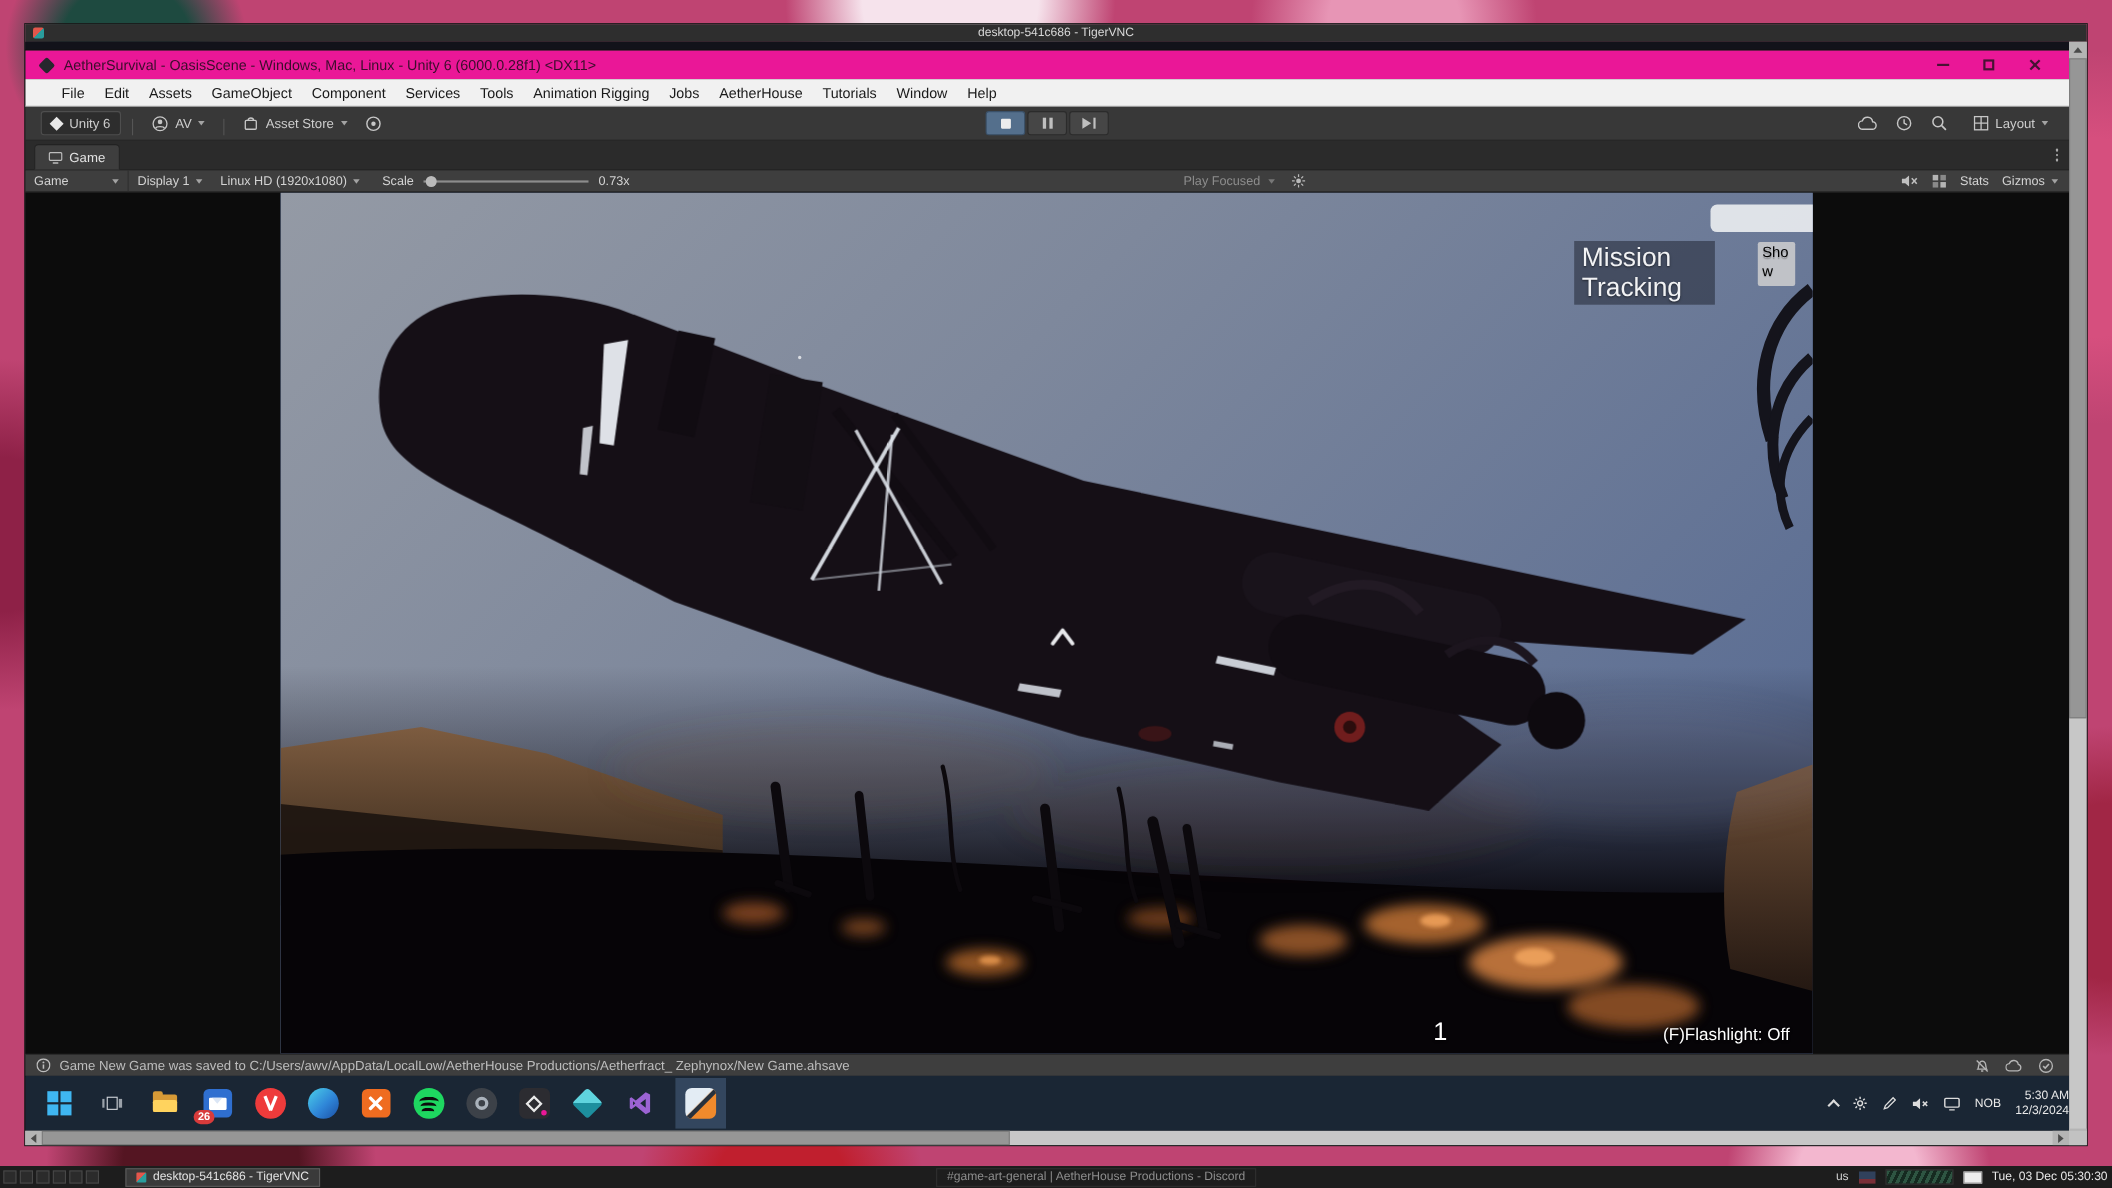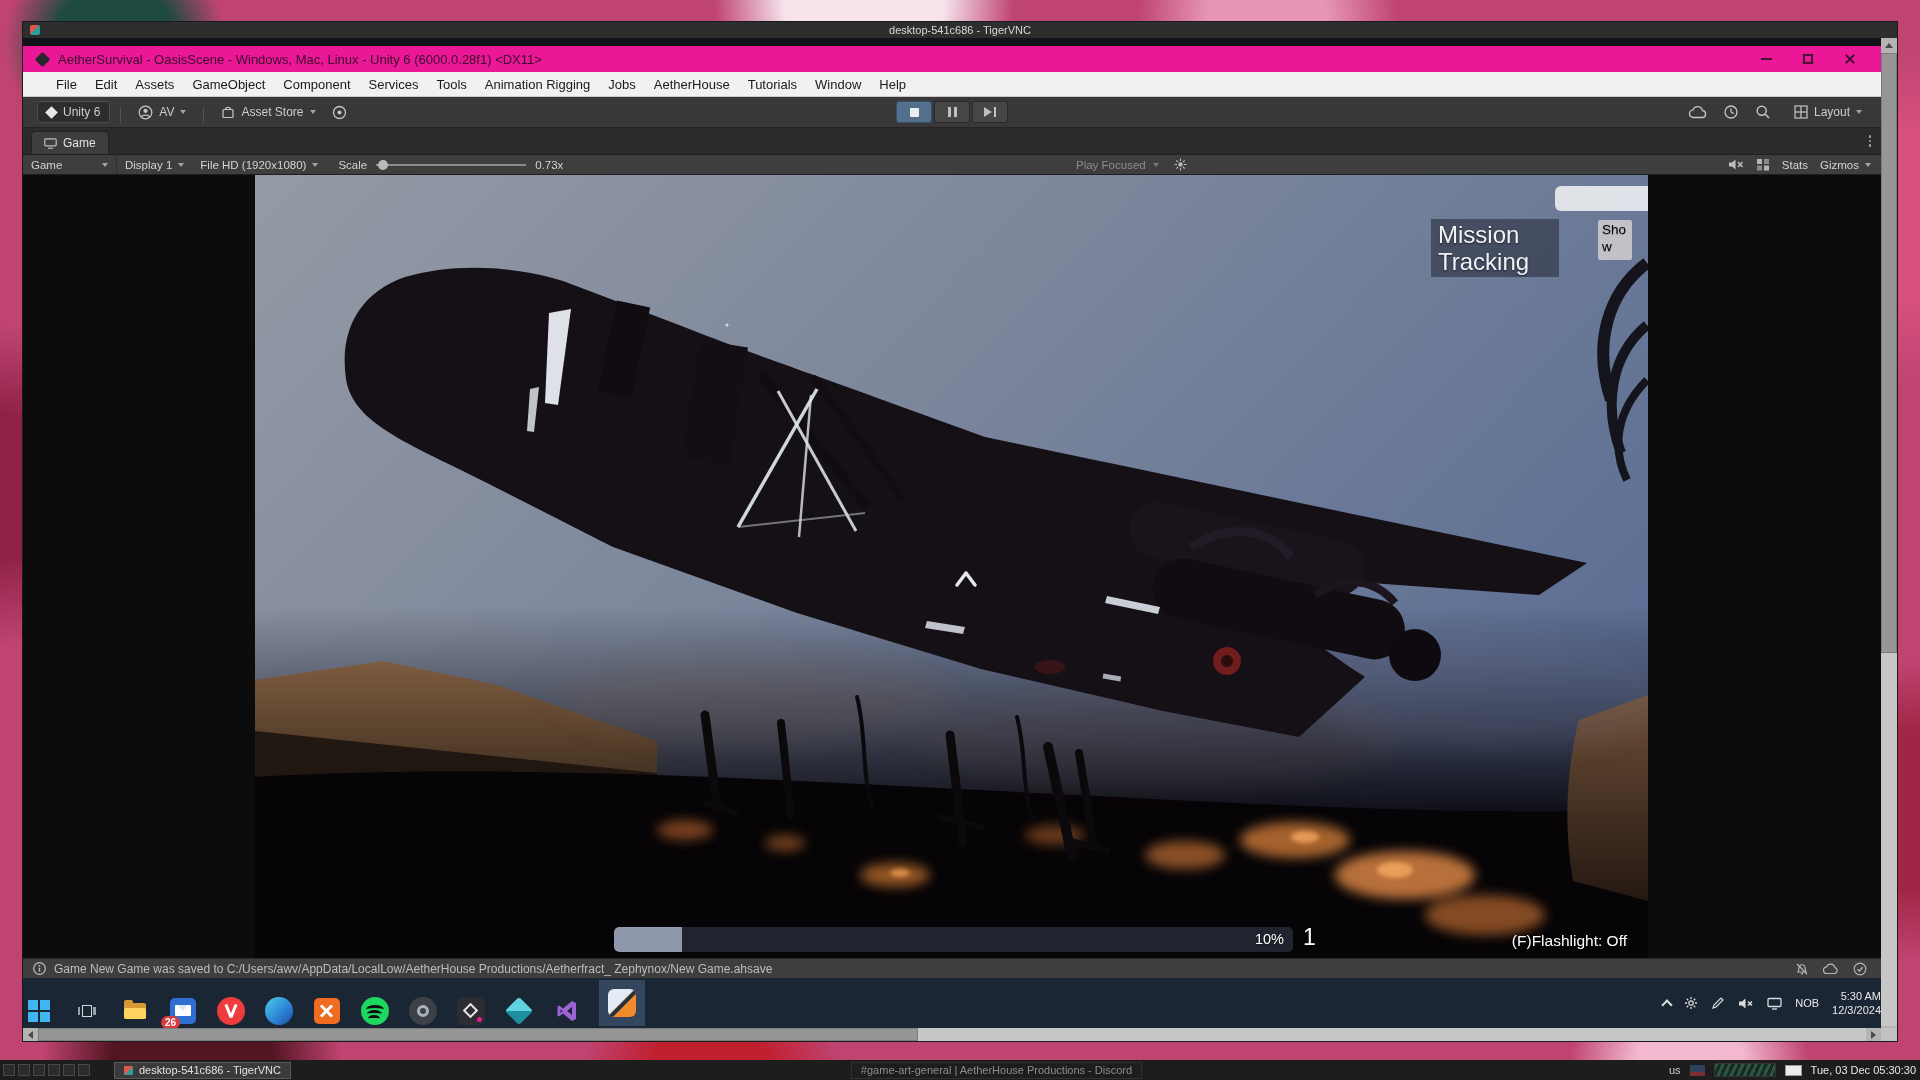--- a/index.html
+++ b/index.html
@@ -86,21 +86,21 @@
 .pg-fill{height:100%;background:#8f98ac;border-radius:5px 0 0 5px}
 .pg-label{position:absolute;right:9px;top:0;height:25px;line-height:25px;color:#fff;font-size:14.5px;text-shadow:0 1px 2px rgba(0,0,0,.5)}
 .slot-num{position:absolute;left:1048px;top:749px;color:#fff;font-size:23px;text-shadow:0 1px 2px rgba(0,0,0,.6)}
 .flash{position:absolute;right:21px;top:757px;color:#fff;font-size:15.5px;text-shadow:0 1px 2px rgba(0,0,0,.6)}
 
 .u-status{height:20px;background:#3e3e3e;border-top:1px solid #2a2a2a;display:flex;align-items:center;gap:8px;padding:0 10px;font-size:12px;color:#bdbdbd}
 .st-right{margin-left:auto;display:flex;align-items:center;gap:14px;padding-right:4px}
 
 
 .win-taskbar{position:absolute;left:0;bottom:0;width:1858px;height:50px;background:#1a2634;display:flex;align-items:center}
-.tb-icons{display:flex;align-items:flex-end;gap:17px;}
+.tb-icons{display:flex;align-items:center;gap:17px;padding-left:15px}
 .ticon{width:31px;height:31px;display:flex;align-items:center;justify-content:center;position:relative;flex:0 0 auto}
 .active-tile{width:46px;height:46px;background:#33465e;display:flex;align-items:center;justify-content:center}
 .winlogo{display:grid;grid-template-columns:10px 10px;grid-template-rows:10px 10px;gap:2px}
 .winlogo i{background:#3fb6f1}
 .tview{position:relative;width:18px;height:14px}
 .tview .c{position:absolute;left:4px;top:1px;width:10px;height:12px;border:1.5px solid #d3d7dc}
 .tview .l,.tview .r{position:absolute;top:3px;width:2.5px;height:8px;background:#9aa1a9}
 .tview .l{left:0}.tview .r{right:0}
 .folder{position:relative;width:22px;height:16px}
 .folder .bk{position:absolute;inset:0;background:#d79a36;border-radius:2px}
@@ -302,21 +302,21 @@
           <div class="g-toolbar">
             <span class="gt-dd gt-first">
               <span>Game</span>
               <span class="crt"></span>
             </span>
             <span class="gt-dd">
               <span>Display 1</span>
               <span class="crt"></span>
             </span>
             <span class="gt-dd">
-              <span>File HD (1920x1080)</span>
+              <span>Linux HD (1920x1080)</span>
               <span class="crt"></span>
             </span>
             <span class="scale-wrap">
               <span>Scale</span>
               <span class="track">
                   <span class="knob"></span>
                 </span>
               <span>0.73x</span>
             </span>
             <span class="pf">
@@ -464,24 +464,20 @@
                     <path d="M602,522 C612,560 606,600 618,634" stroke-width="4"></path>
                     <path d="M762,542 C772,580 766,612 778,644" stroke-width="4"></path>
                   </g>
                 </g>
                 <polyline points="702,410 711,398 720,410" fill="none" stroke="#f2f4f7" stroke-width="3.5" stroke-linecap="round" stroke-linejoin="round" opacity="0.95"></polyline>
               </svg>
 
               <div class="hud-panel"></div>
               <div class="mission">Mission Tracking</div>
               <div class="show-btn">Show</div>
-              <div class="pg-bar">
-                <div class="pg-fill" style="width: 10%;"></div>
-                <span class="pg-label">10%</span>
-              </div>
               <div class="slot-num">1</div>
               <div class="flash">(F)Flashlight: Off</div>
             </div>
           </div>
 
           <div class="u-status">
             <svg class="icon-svg" width="13" height="13" viewBox="0 0 13 13">
                 <circle cx="6.5" cy="6.5" r="5.8" fill="none" stroke="#bdbdbd" stroke-width="1.2"></circle>
                 <circle cx="6.5" cy="3.8" r="0.9" fill="#bdbdbd"></circle>
                 <line x1="6.5" y1="5.8" x2="6.5" y2="9.6" stroke="#bdbdbd" stroke-width="1.4"></line>

